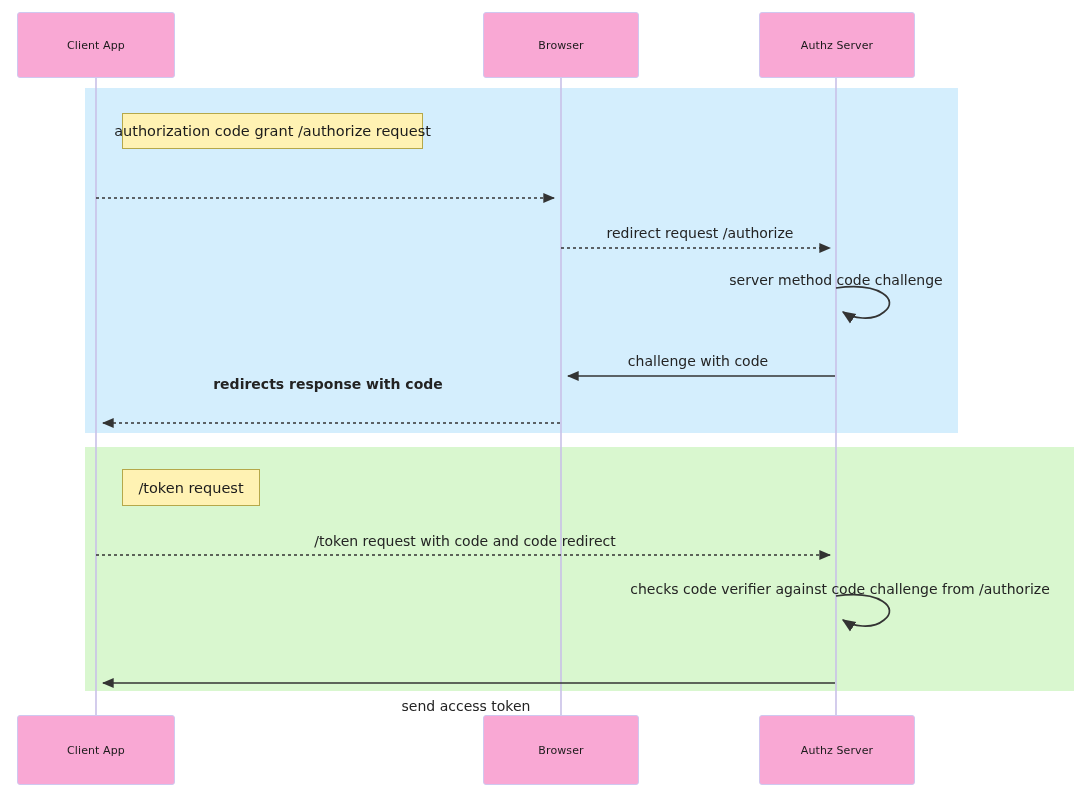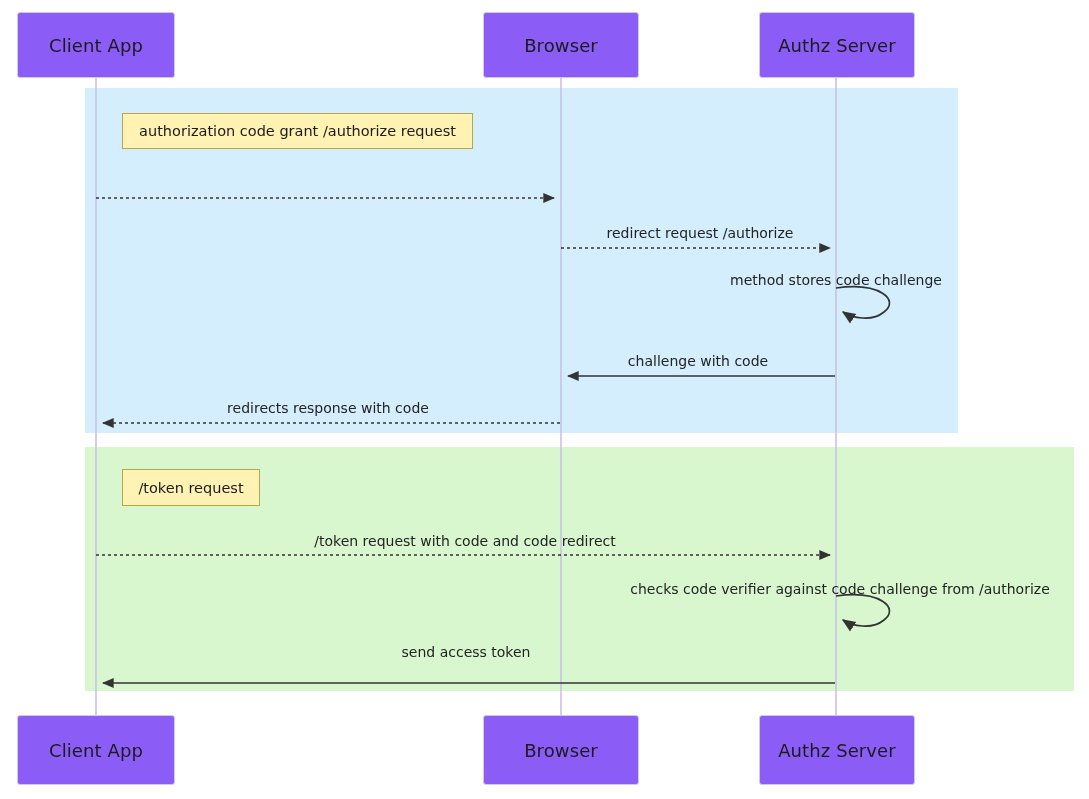--- a/index.html
+++ b/index.html
@@ -18,27 +18,27 @@
   #svg-layer {
     position: absolute;
     left: 0;
     top: 0;
     width: 1089px;
     height: 799px;
   }
   .participant-box {
     position: absolute;
     box-sizing: border-box;
-    background: #8b5cf6;
+    background: #f9a8d4;
     border: 1px solid #cfc8f0;
     border-radius: 3px;
     display: flex;
     align-items: center;
     justify-content: center;
-    font-size: 18px;
+    font-size: 11px;
     color: #1b1b1b;
     letter-spacing: .1px;
   }
   .note-box {
     position: absolute;
     box-sizing: border-box;
     background: #fff2b3;
     border: 1px solid #b5a84a;
     display: flex;
     align-items: center;
@@ -108,34 +108,34 @@
   <div class="participant-box" style="left:17px; top:12px; width:158px; height:66px;">
     <span>Client App</span>
   </div>
   <div class="participant-box" style="left:483px; top:12px; width:156px; height:66px;">
     <span>Browser</span>
   </div>
   <div class="participant-box" style="left:759px; top:12px; width:156px; height:66px;">
     <span>Authz Server</span>
   </div>
 
-  <div class="note-box" style="left:122px; top:113px; width:351px; height:36px;">
+  <div class="note-box" style="left:122px; top:113px; width:301px; height:36px;">
     <span>authorization code grant /authorize request</span>
   </div>
   <div class="note-box" style="left:122px; top:469px; width:138px; height:37px;">
     <span>/token request</span>
   </div>
 
   <div class="msg-label" style="left:700px; top:225px;">redirect request /authorize</div>
-  <div class="msg-label" style="left:836px; top:272px;">method stores code challenge</div>
+  <div class="msg-label" style="left:836px; top:272px;">server method code challenge</div>
   <div class="msg-label" style="left:698px; top:353px;">challenge with code</div>
-  <div class="msg-label" style="left:328px; top:400px;">redirects response with code</div>
+  <div class="msg-label" style="left:328px; top:376px;font-weight:bold;">redirects response with code</div>
   <div class="msg-label" style="left:465px; top:533px;">/token request with code and code redirect</div>
   <div class="msg-label" style="left:840px; top:581px;">checks code verifier against code challenge from /authorize</div>
-  <div class="msg-label" style="left:466px; top:644px;">send access token</div>
+  <div class="msg-label" style="left:466px; top:698px;">send access token</div>
 
   <div class="participant-box" style="left:17px; top:715px; width:158px; height:70px;">
     <span>Client App</span>
   </div>
   <div class="participant-box" style="left:483px; top:715px; width:156px; height:70px;">
     <span>Browser</span>
   </div>
   <div class="participant-box" style="left:759px; top:715px; width:156px; height:70px;">
     <span>Authz Server</span>
   </div>

